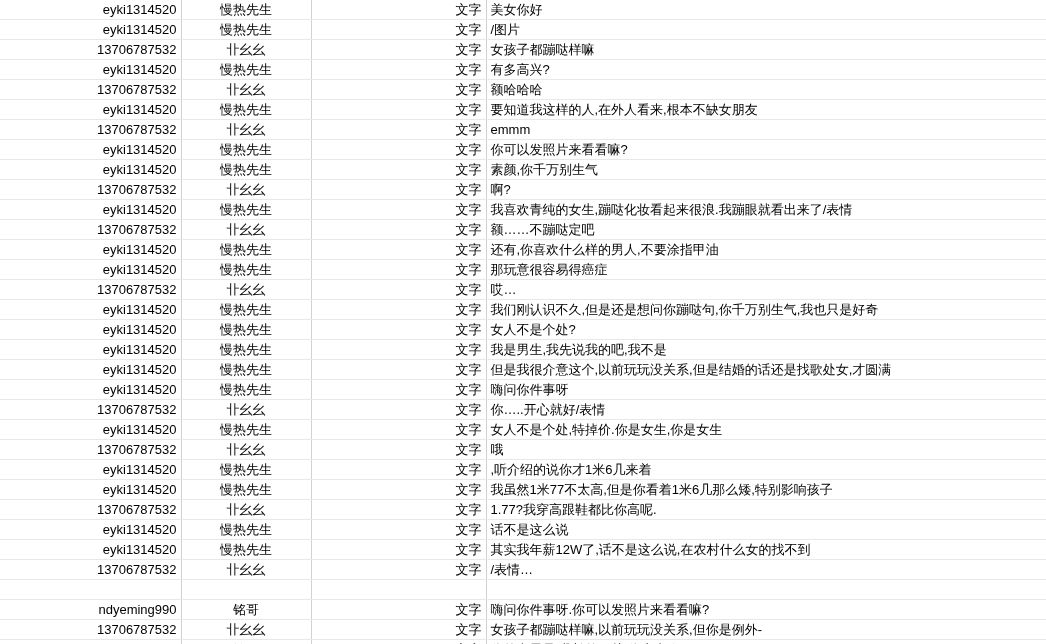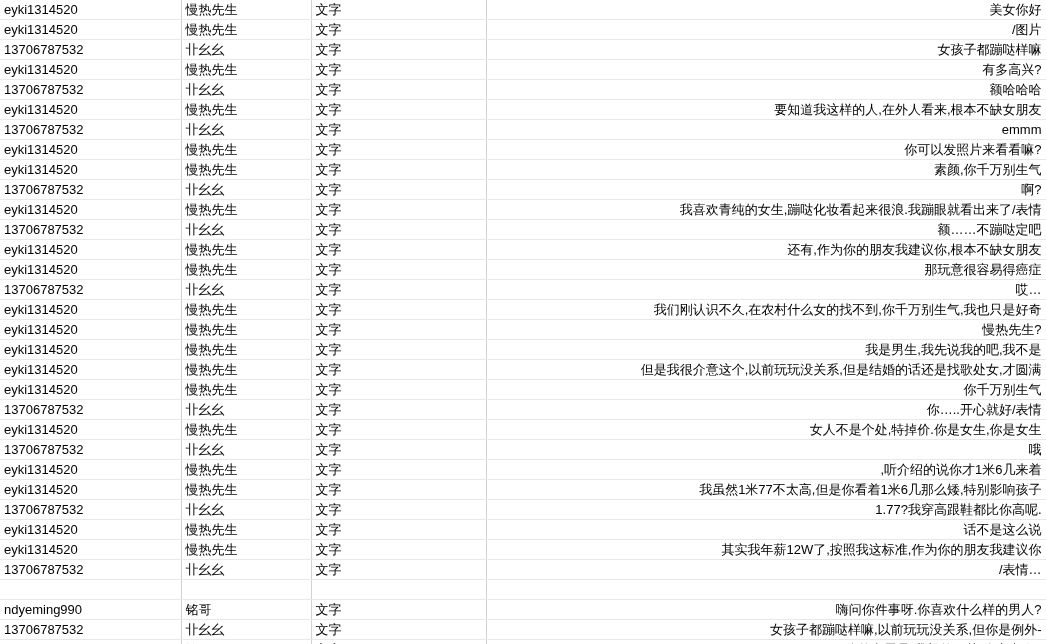--- a/index.html
+++ b/index.html
@@ -28,24 +28,24 @@
     border-bottom: 1px solid #e8e8e8;
     white-space: nowrap;
     overflow: hidden;
     font-size: 13px;
   }
   col.c-account { width: 181px; }
   col.c-nick    { width: 130px; }
   col.c-type    { width: 175px; }
   col.c-content { width: 560px; }
 
-  .cell-account { text-align: left; }
-  .cell-nick    { text-align: left; margin-left: 48px; }
-  .cell-type    { text-align: left; padding-left: 8px; }
-  .cell-content { text-align: right; padding-right: 8px; }
+  .cell-account { text-align: right; }
+  .cell-nick    { text-align: center; margin-left: 48px; }
+  .cell-type    { text-align: right; padding-left: 8px; }
+  .cell-content { padding-right: 8px; }
 
   tr.spacer td {
     height: 19px;
     border-bottom: 1px solid #e8e8e8;
   }
 </style>
 </head>
 <body>
 
 <table class="sheet">
@@ -125,63 +125,63 @@
       <tr>
         <td class="cell-account">13706787532</td>
         <td class="cell-nick">卝幺幺</td>
         <td class="cell-type">文字</td>
         <td class="cell-content">额……不蹦哒定吧</td>
       </tr>
       <tr>
         <td class="cell-account">eyki1314520</td>
         <td class="cell-nick">慢热先生</td>
         <td class="cell-type">文字</td>
-        <td class="cell-content">还有,作为你的朋友我建议你,根本不缺女朋友</td>
+        <td class="cell-content">还有,你喜欢什么样的男人,不要涂指甲油</td>
       </tr>
       <tr>
         <td class="cell-account">eyki1314520</td>
         <td class="cell-nick">慢热先生</td>
         <td class="cell-type">文字</td>
         <td class="cell-content">那玩意很容易得癌症</td>
       </tr>
       <tr>
         <td class="cell-account">13706787532</td>
         <td class="cell-nick">卝幺幺</td>
         <td class="cell-type">文字</td>
         <td class="cell-content">哎…</td>
       </tr>
       <tr>
         <td class="cell-account">eyki1314520</td>
         <td class="cell-nick">慢热先生</td>
         <td class="cell-type">文字</td>
-        <td class="cell-content">我们刚认识不久,在农村什么女的找不到,你千万别生气,我也只是好奇</td>
-      </tr>
-      <tr>
-        <td class="cell-account">eyki1314520</td>
-        <td class="cell-nick">慢热先生</td>
-        <td class="cell-type">文字</td>
-        <td class="cell-content">慢热先生?</td>
+        <td class="cell-content">我们刚认识不久,但是还是想问你蹦哒句,你千万别生气,我也只是好奇</td>
+      </tr>
+      <tr>
+        <td class="cell-account">eyki1314520</td>
+        <td class="cell-nick">慢热先生</td>
+        <td class="cell-type">文字</td>
+        <td class="cell-content">女人不是个处?</td>
       </tr>
       <tr>
         <td class="cell-account">eyki1314520</td>
         <td class="cell-nick">慢热先生</td>
         <td class="cell-type">文字</td>
         <td class="cell-content">我是男生,我先说我的吧,我不是</td>
       </tr>
       <tr>
         <td class="cell-account">eyki1314520</td>
         <td class="cell-nick">慢热先生</td>
         <td class="cell-type">文字</td>
         <td class="cell-content">但是我很介意这个,以前玩玩没关系,但是结婚的话还是找歌处女,才圆满</td>
       </tr>
       <tr>
         <td class="cell-account">eyki1314520</td>
         <td class="cell-nick">慢热先生</td>
         <td class="cell-type">文字</td>
-        <td class="cell-content">你千万别生气</td>
+        <td class="cell-content">嗨问你件事呀</td>
       </tr>
       <tr>
         <td class="cell-account">13706787532</td>
         <td class="cell-nick">卝幺幺</td>
         <td class="cell-type">文字</td>
         <td class="cell-content">你…..开心就好/表情</td>
       </tr>
       <tr>
         <td class="cell-account">eyki1314520</td>
         <td class="cell-nick">慢热先生</td>
@@ -215,39 +215,39 @@
       <tr>
         <td class="cell-account">eyki1314520</td>
         <td class="cell-nick">慢热先生</td>
         <td class="cell-type">文字</td>
         <td class="cell-content">话不是这么说</td>
       </tr>
       <tr>
         <td class="cell-account">eyki1314520</td>
         <td class="cell-nick">慢热先生</td>
         <td class="cell-type">文字</td>
-        <td class="cell-content">其实我年薪12W了,按照我这标准,作为你的朋友我建议你</td>
+        <td class="cell-content">其实我年薪12W了,话不是这么说,在农村什么女的找不到</td>
       </tr>
       <tr>
         <td class="cell-account">13706787532</td>
         <td class="cell-nick">卝幺幺</td>
         <td class="cell-type">文字</td>
         <td class="cell-content">/表情…</td>
       </tr>
       <tr class="spacer">
         <td class="cell-account"></td>
         <td class="cell-nick"></td>
         <td class="cell-type"></td>
         <td class="cell-content"></td>
       </tr>
       <tr>
         <td class="cell-account">ndyeming990</td>
         <td class="cell-nick">铭哥</td>
         <td class="cell-type">文字</td>
-        <td class="cell-content">嗨问你件事呀.你喜欢什么样的男人?</td>
+        <td class="cell-content">嗨问你件事呀.你可以发照片来看看嘛?</td>
       </tr>
       <tr>
         <td class="cell-account">13706787532</td>
         <td class="cell-nick">卝幺幺</td>
         <td class="cell-type">文字</td>
         <td class="cell-content">女孩子都蹦哒样嘛,以前玩玩没关系,但你是例外-</td>
       </tr>
       <tr>
         <td class="cell-account">ndyeming990</td>
         <td class="cell-nick">铭哥</td>

